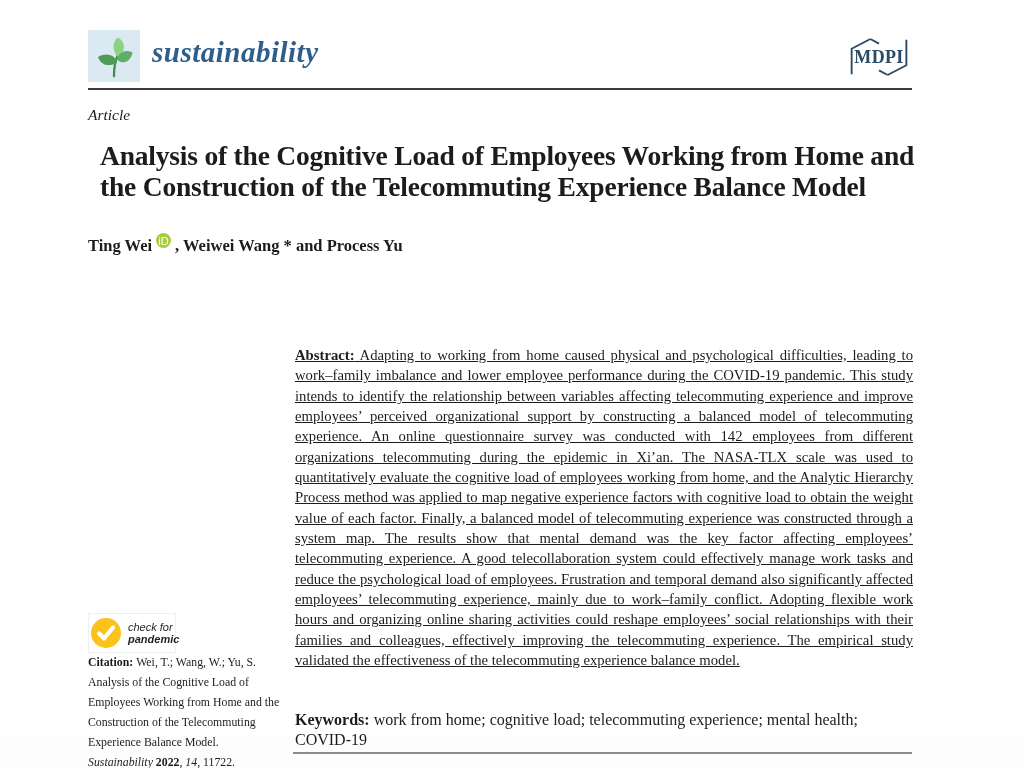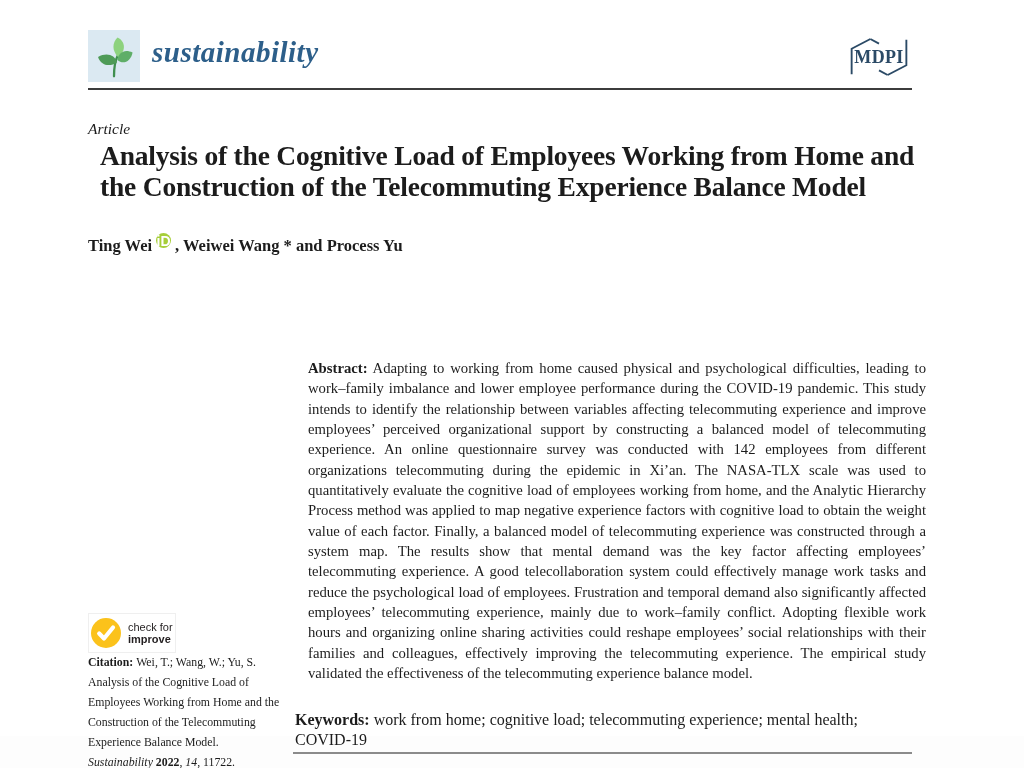--- a/index.html
+++ b/index.html
@@ -21,43 +21,43 @@
     color:var(--wordmark_blue,#2d5f8a);
   }
   .mdpi-logo{position:absolute;left:843px;top:34px;width:72px;height:46px;cursor:pointer;}
   .header-rule{
     position:absolute;left:88px;top:88px;width:824px;height:2px;
     background:var(--rule_dark,#3c3c3c);
   }
 
   
   .article-type{
-    position:absolute;left:88px;top:120px;font-style:italic;font-size:15.5px;
+    position:absolute;left:88px;top:106px;font-style:italic;font-size:15.5px;
   }
   .title{
     position:absolute;left:88px;top:128px;width:824px;margin:12px;
     font-size:27.5px;line-height:31px;font-weight:700;letter-spacing:-0.2px;
   }
   .authors{
     position:absolute;left:88px;top:236px;font-size:16.5px;font-weight:700;
     display:flex;align-items:flex-start;gap:4px;
   }
   .orcid{
     display:inline-flex;align-items:center;justify-content:center;
     width:15px;height:15px;border-radius:50%;
     background:var(--orcid_green,#a6ce39);color:#ffffff;
-    font-family:"Liberation Sans",sans-serif;font-size:14px;font-weight:700;
+    font-family:"Liberation Sans",sans-serif;font-size:11px;font-weight:400;
     cursor:pointer;margin-top:-3px;
   }
 
   
   .badge{
     position:absolute;left:88px;top:613px;width:82px;height:36px;
     display:flex;align-items:center;gap:7px;cursor:pointer;
-    border:1px solid #efefef;background:#fff;padding:1px 2px;
+    border:1px solid #efefef;background:#fff;padding:1px 2px;font-style:italic;
   }
   .badge-circle{flex:0 0 auto;}
   .badge-text{
     font-family:"Liberation Sans",sans-serif;font-size:11px;line-height:12.5px;color:#231f20;
   }
   .badge-text .b{font-weight:700;}
   .citation{
     position:absolute;left:88px;top:652px;width:198px;
     font-size:11.8px;line-height:20px;
   }
@@ -66,22 +66,22 @@
   .affiliation{
     position:absolute;left:295px;top:285px;width:620px;
     font-size:13.3px;line-height:19.5px;
   }
   .correspondence{
     position:absolute;left:295px;top:304px;width:620px;
     font-size:13.3px;line-height:19.5px;
   }
   .correspondence .ast{display:inline-block;width:16px;}
   .abstract{
-    position:absolute;left:295px;top:345px;width:618px;margin:13px;
-    font-size:14.7px;line-height:20.35px;text-align:justify;
+    position:absolute;left:295px;top:345px;width:618px;margin:0;
+    font-size:14.7px;line-height:20.35px;text-align:justify;text-decoration:underline;
   }
   .keywords{
     position:absolute;left:295px;top:710px;width:618px;margin:0;
     font-size:16px;line-height:20.35px;
   }
   .bottom-rule{
     position:absolute;left:293px;top:752px;width:619px;height:2px;
     background:var(--rule_gray,#8b8b8b);
   }
   .b{font-weight:700;}
@@ -123,21 +123,21 @@
     <span>, Weiwei Wang * and Process Yu</span>
   </div>
 
   <div class="badge">
     <svg class="badge-circle" width="30" height="30" viewBox="0 0 30 30">
       <circle cx="15" cy="15" r="15" fill="#fbc21b"></circle>
       <path d="M8.2,15.5 L13,20.5 L22,9.5" fill="none" stroke="#ffffff" stroke-width="4.2" stroke-linecap="round" stroke-linejoin="round"></path>
     </svg>
     <div class="badge-text">
       <div>check for</div>
-      <div class="b">improve</div>
+      <div class="b">pandemic</div>
     </div>
   </div>
 
   <div class="citation"><span class="b">Citation: </span><span>Wei, T.; Wang, W.; Yu, S. Analysis of the Cognitive Load of Employees Working from Home and the Construction of the Telecommuting Experience Balance Model. </span><span class="i">Sustainability </span><span class="b">2022</span><span>, </span><span class="i">14</span><span>, 11722.</span></div>
 
 
   <p class="abstract">
     <span class="b">Abstract:</span><span> Adapting to working from home caused physical and psychological difficulties, leading to work–family imbalance and lower employee performance during the COVID-19 pandemic. This study intends to identify the relationship between variables affecting telecommuting experience and improve employees’ perceived organizational support by constructing a balanced model of telecommuting experience. An online questionnaire survey was conducted with 142 employees from different organizations telecommuting during the epidemic in Xi’an. The NASA-TLX scale was used to quantitatively evaluate the cognitive load of employees working from home, and the Analytic Hierarchy Process method was applied to map negative experience factors with cognitive load to obtain the weight value of each factor. Finally, a balanced model of telecommuting experience was constructed through a system map. The results show that mental demand was the key factor affecting employees’ telecommuting experience. A good telecollaboration system could effectively manage work tasks and reduce the psychological load of employees. Frustration and temporal demand also significantly affected employees’ telecommuting experience, mainly due to work–family conflict. Adopting flexible work hours and organizing online sharing activities could reshape employees’ social relationships with their families and colleagues, effectively improving the telecommuting experience. The empirical study validated the effectiveness of the telecommuting experience balance model.</span>
   </p>
 

